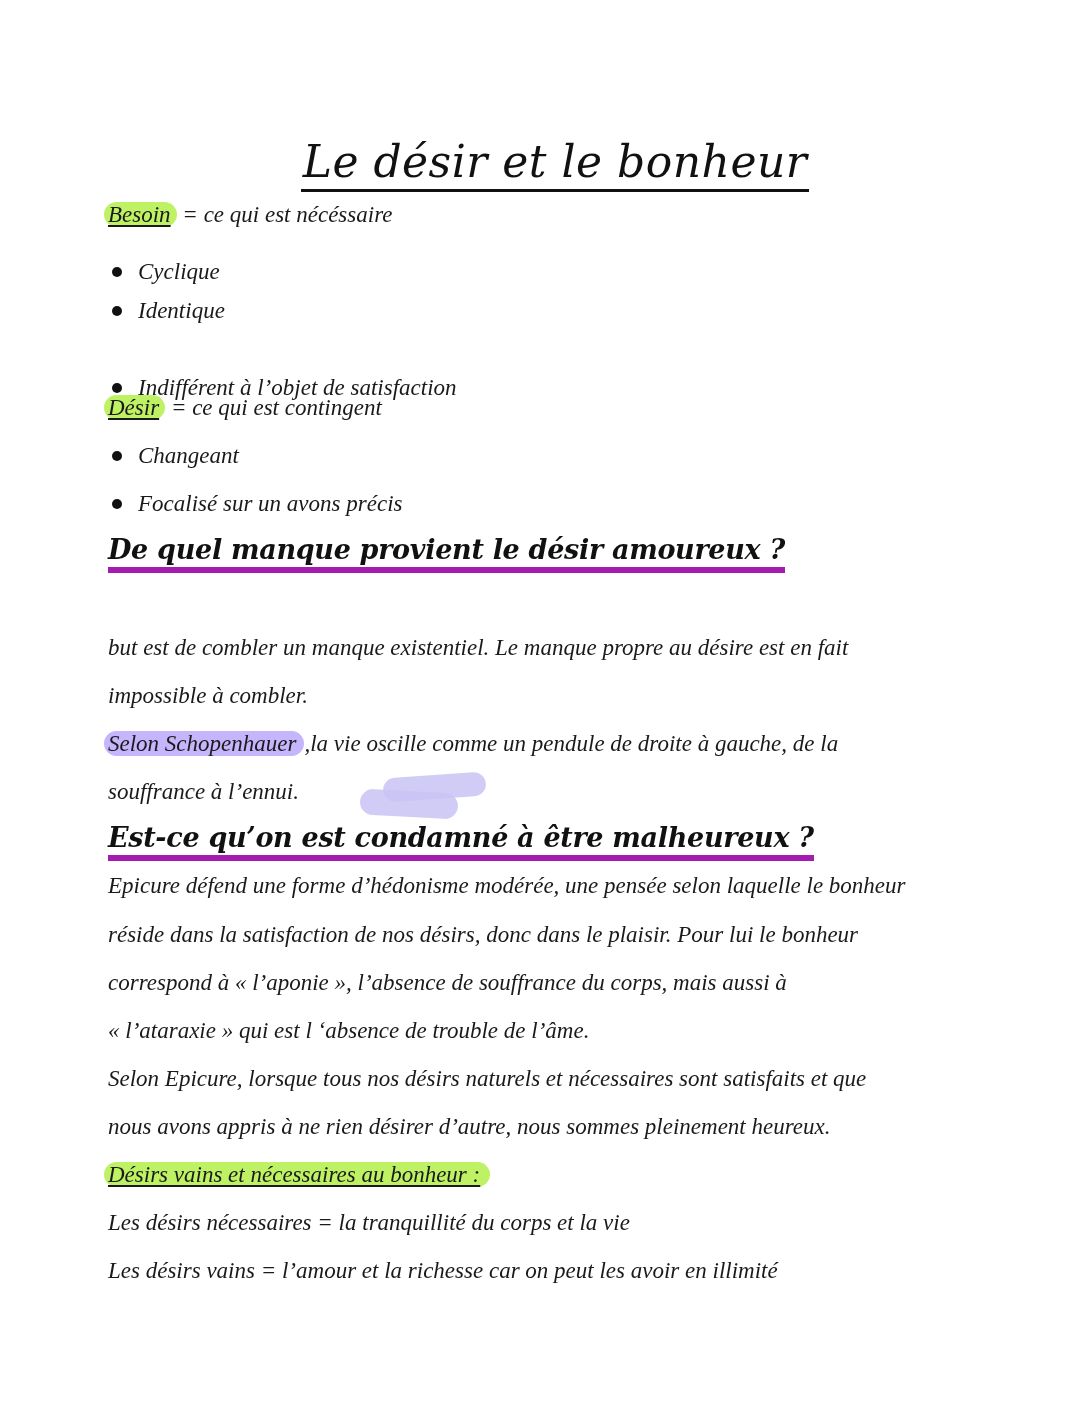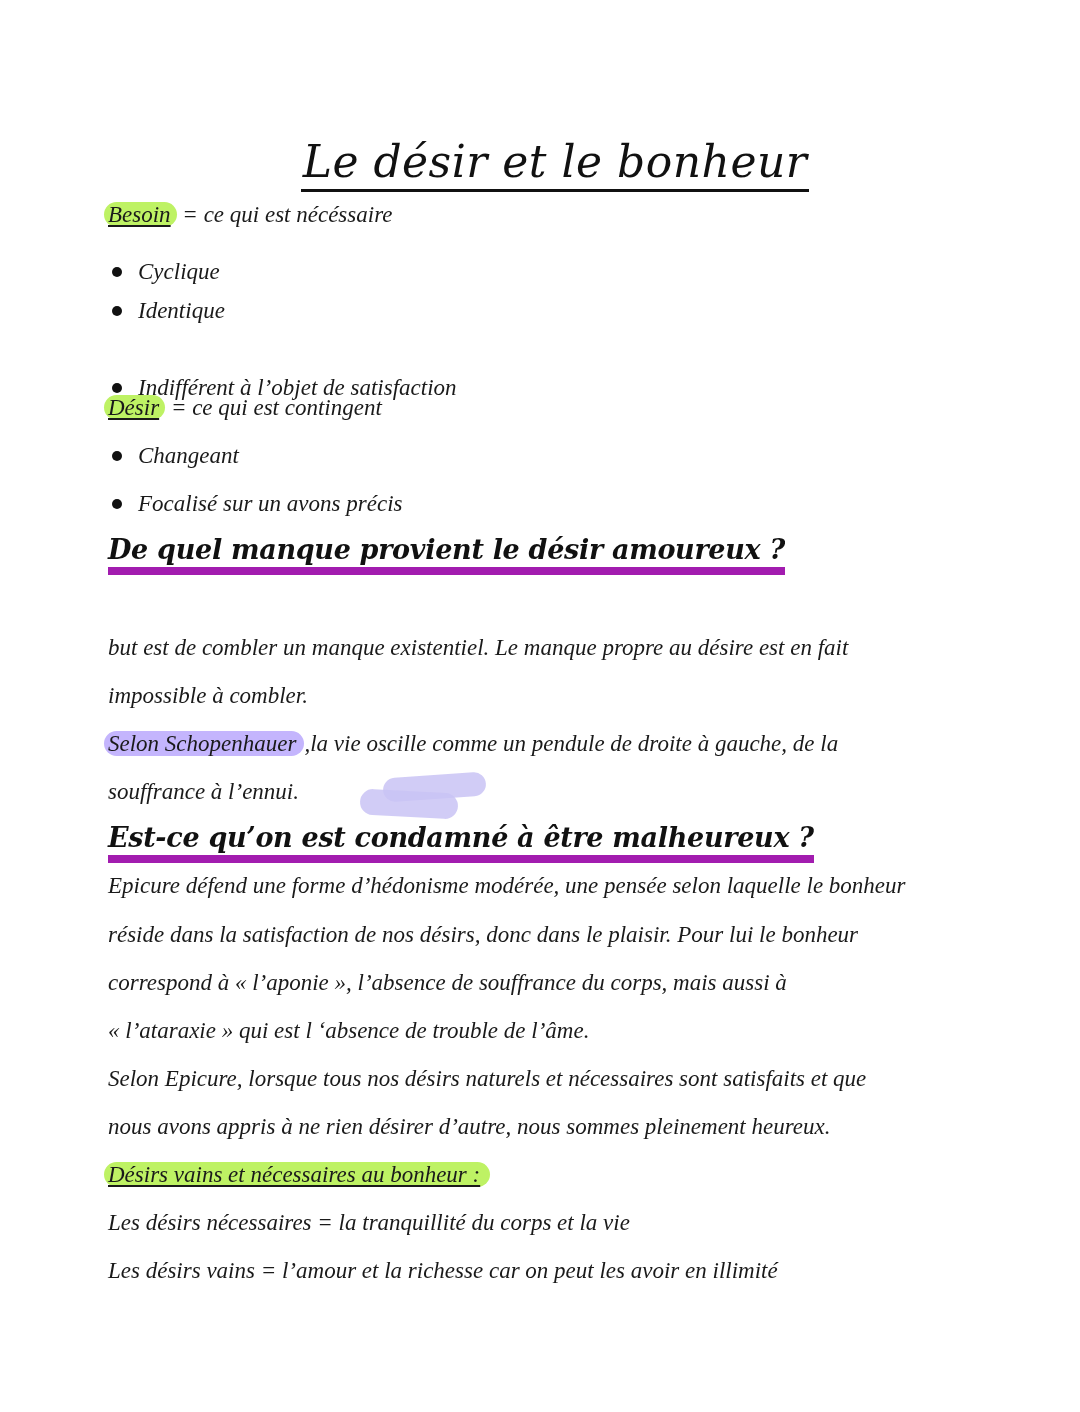--- a/index.html
+++ b/index.html
@@ -12,21 +12,21 @@
            letter-spacing:0.5px; }
   .title span { border-bottom:3px solid #111; padding:0 2px 2px 2px; }
   .line { font-family:"Liberation Serif", serif; font-style:italic; font-size:23px;
           color:#1a1a1a; }
   .hl { background:#bef264; border-radius:14px; padding:0 6px 0 4px; margin-left:-4px;
         text-decoration:underline; text-decoration-thickness:2px; text-underline-offset:3px;text-align:right; }
   .hl-nounder { background:#c4b5fd; border-radius:14px; padding:0 8px 0 4px; margin-left:-4px; }
   .bullet { display:inline-block; width:10px; height:10px; border-radius:50%;
             background:#111; margin-right:16px; vertical-align:middle; position:relative; top:-2px; }
   .h2 { font-family:"DejaVu Serif", serif; font-style:italic; font-weight:bold;
-        font-size:27px; letter-spacing:-0.3px; border-bottom:8px solid #a21caf;
+        font-size:27px; letter-spacing:-0.3px; border-bottom:6px solid #a21caf;
         line-height:34px; }
   .smudge { position:absolute; border-radius:18px; background:#c9c3f5; opacity:0.85; }
 </style>
 </head>
 <body>
 
 <div class="page">
 
   <div class="abs title">
     <span>Le désir et le bonheur</span>

